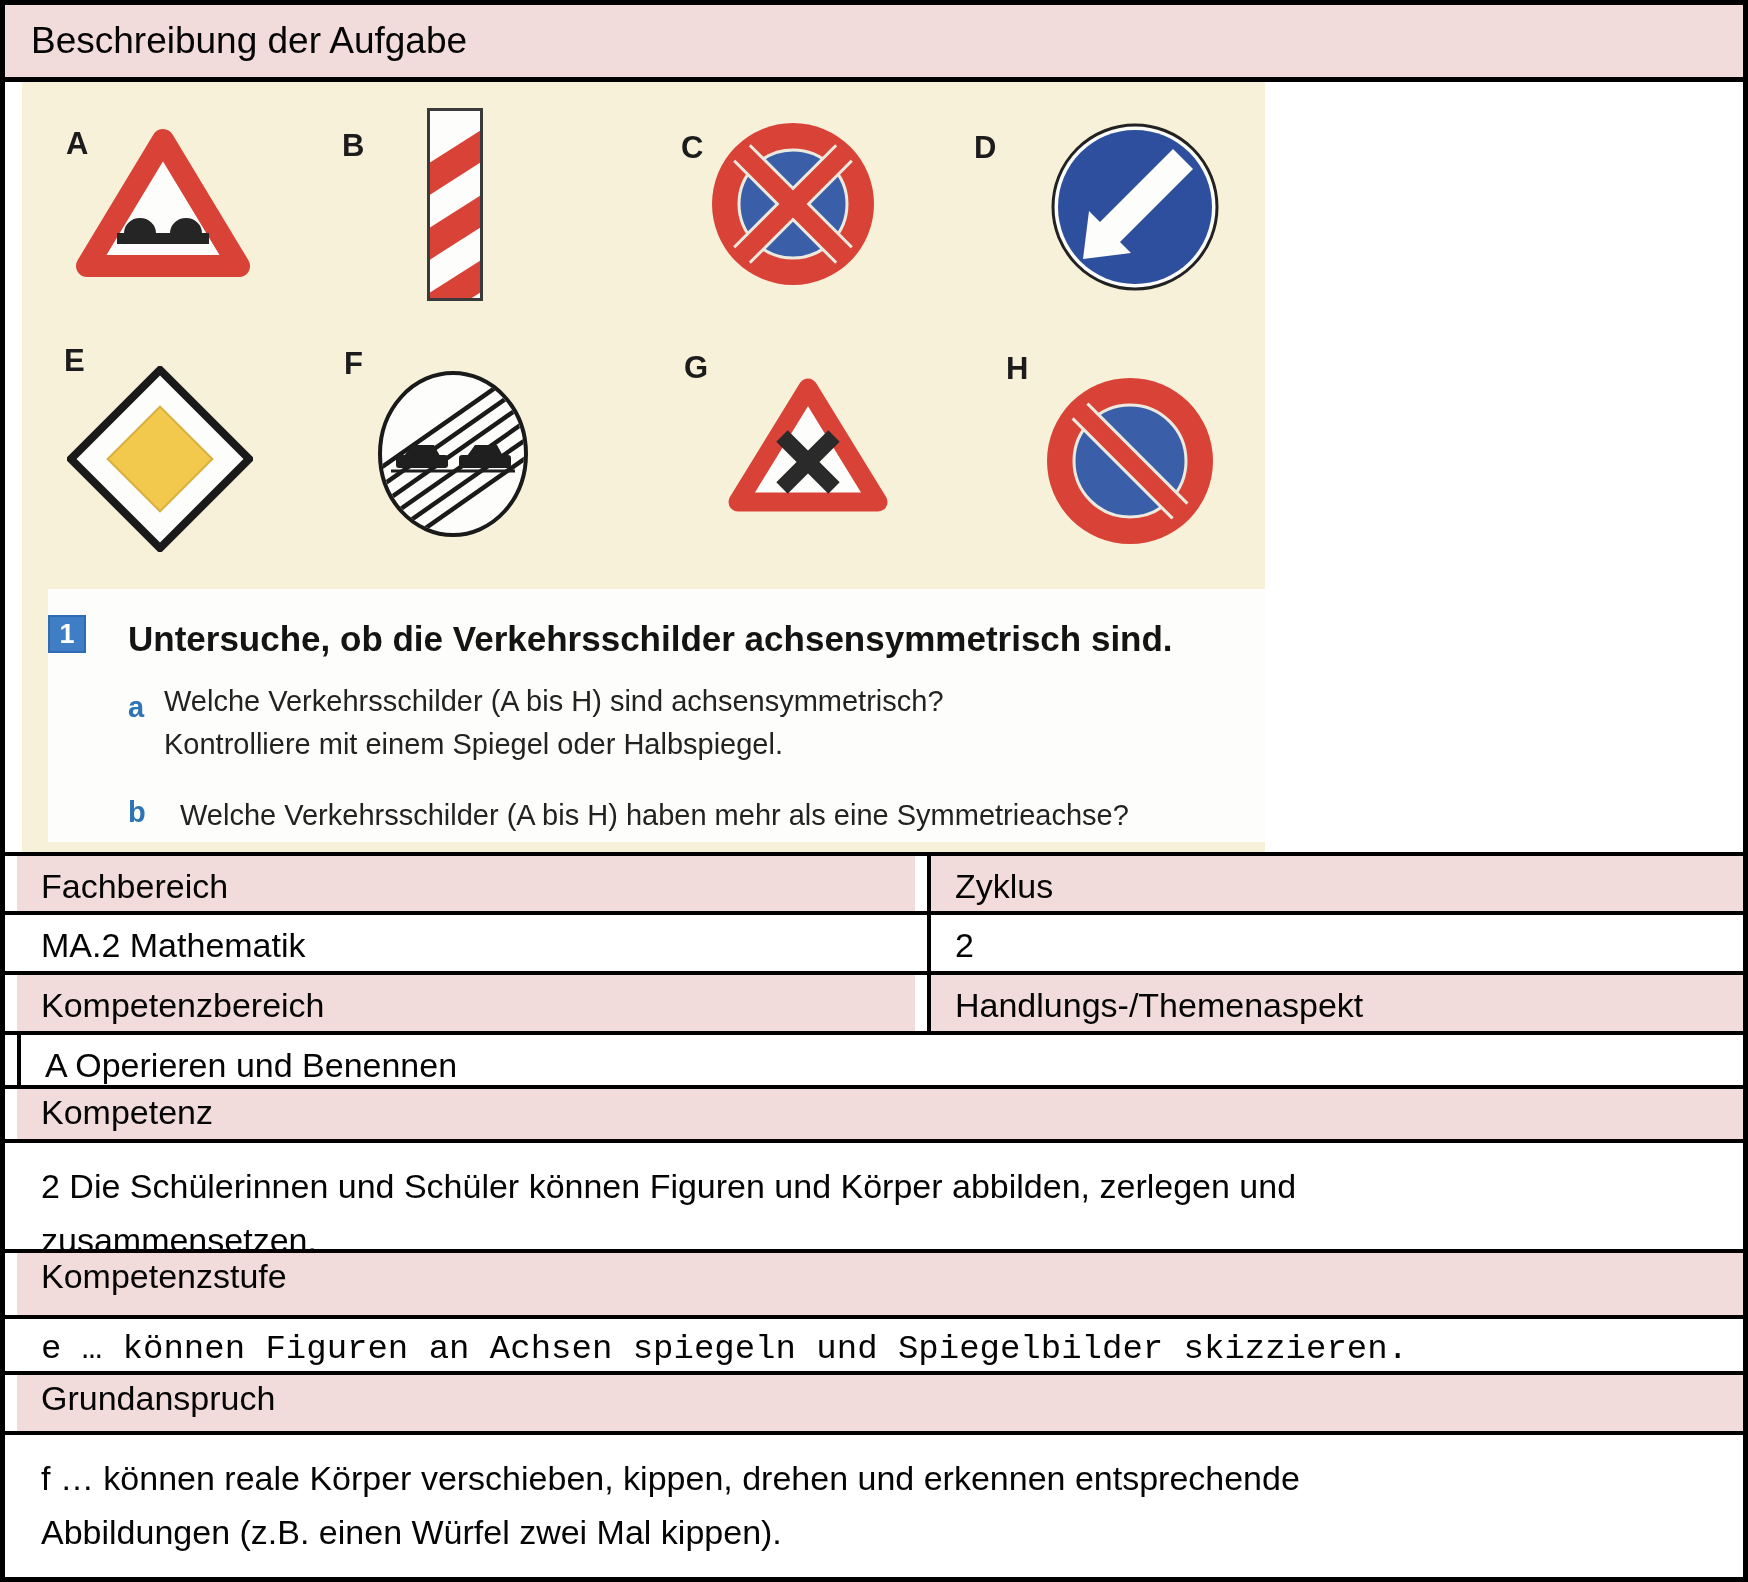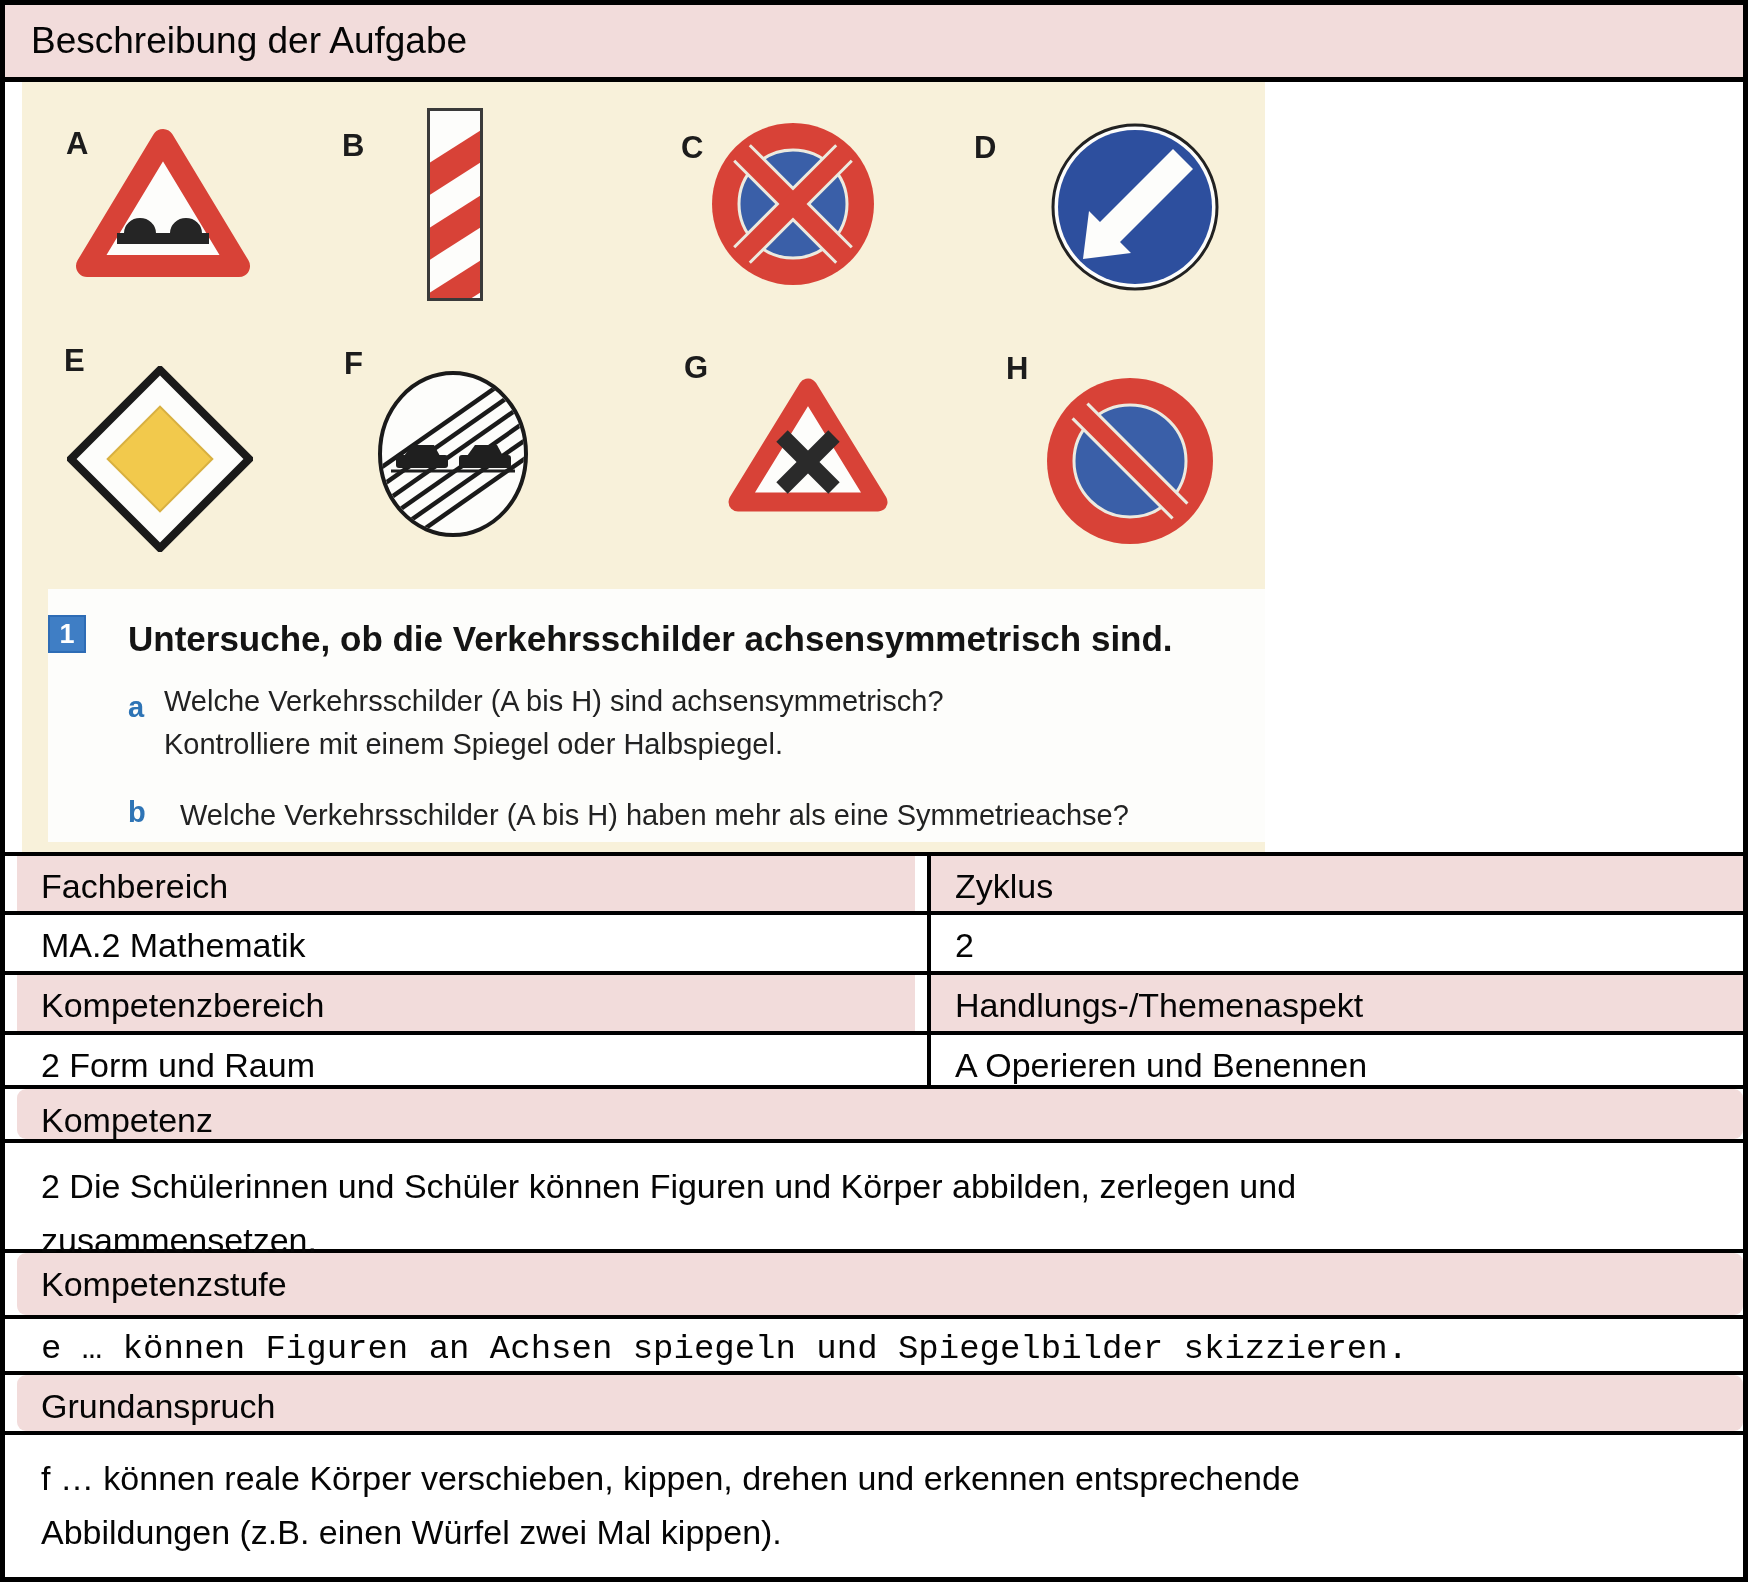--- a/index.html
+++ b/index.html
@@ -67,21 +67,21 @@
     padding:11px 20px 0 24px;
     font-size:34px;color:#050505;
     flex:1 1 auto;
     margin-left:12px;
   }
   .two .cell.c1{width:898px;flex:0 0 898px;}
   .two .cell.c2{border-left:4px solid #000;flex:1 1 auto;}
   .h59{height:59px;} .h60{height:60px;} .h54{height:54px;}
   .h110{height:110px;} .h58{height:66px;} .h56{height:56px;font-family:Liberation Mono, monospace;} .h109{height:109px;}
   .wrapline{max-width:1460px;line-height:54px;padding-top:16px;}
-  .vcenter{padding-top:12px;border-radius:9px;}
+  .vcenter{padding-top:4px;}
 </style>
 </head>
 <body>
 
 <div class="page">
 
   <div class="title-bar">Beschreibung der Aufgabe</div>
 
   <div class="scan-section">
     <div class="scan">
@@ -225,21 +225,20 @@
   </div>
   <div class="trow two h60">
     <div class="cell c1">MA.2 Mathematik</div>
     <div class="cell c2">2</div>
   </div>
   <div class="trow two pink h60">
     <div class="cell c1">Kompetenzbereich</div>
     <div class="cell c2">Handlungs-/Themenaspekt</div>
   </div>
   <div class="trow two h54">
-    <div class="cell c1"> 2 Form und Raum</div>
     <div class="cell c2">A Operieren und Benennen</div>
   </div>
   <div class="trow pink h54">
     <div class="cell vcenter">Kompetenz</div>
   </div>
   <div class="trow h110">
     <div class="cell wrapline">2 Die Schülerinnen und Schüler können Figuren und Körper abbilden, zerlegen und zusammensetzen.</div>
   </div>
   <div class="trow pink h58">
     <div class="cell vcenter">Kompetenzstufe</div>

